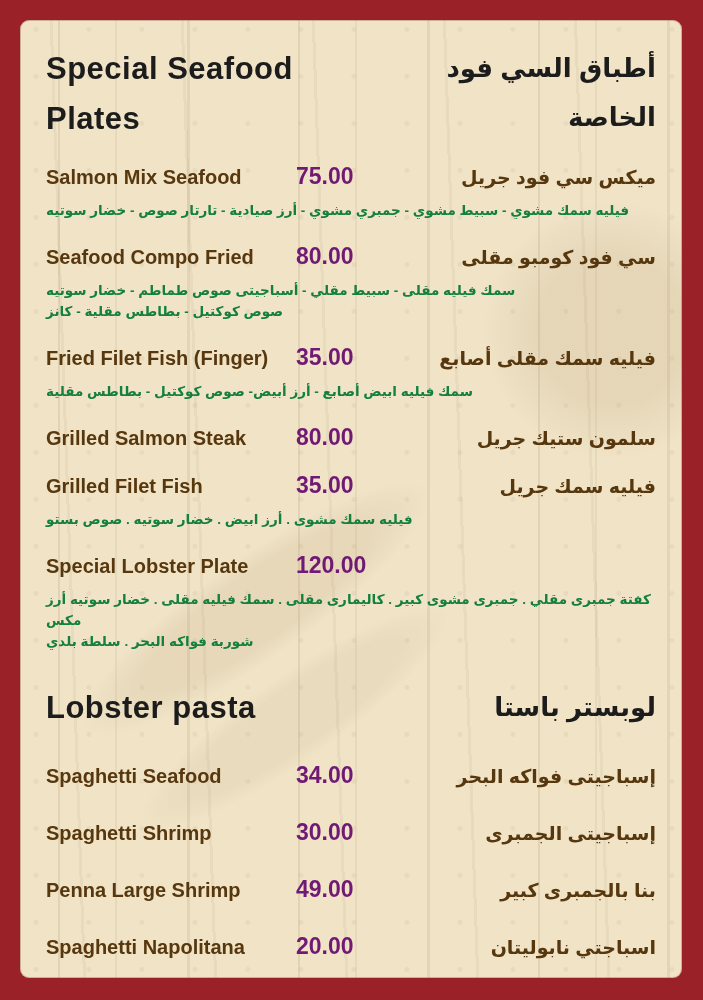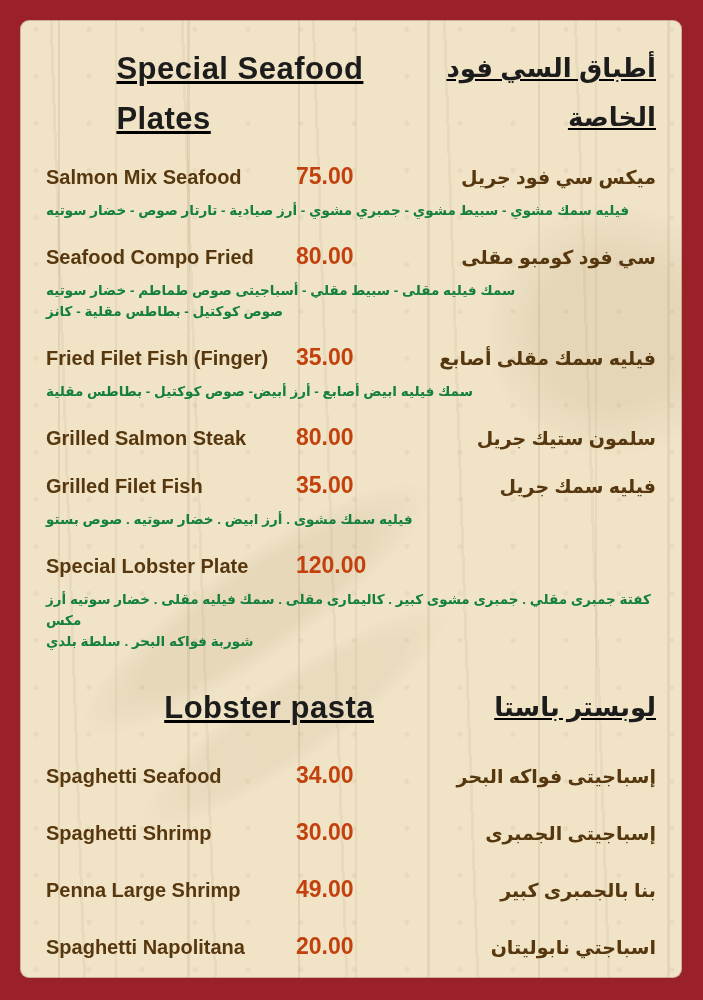--- a/index.html
+++ b/index.html
@@ -56,23 +56,22 @@
       radial-gradient(ellipse 45% 12% at 40% 55%, rgba(150,122,80,0.18) 0 50%, transparent 75%),
       radial-gradient(ellipse 40% 10% at 35% 75%, rgba(150,122,80,0.14) 0 50%, transparent 75%);
     transform: rotate(-35deg);
   }
   .content {
     position: relative;
     padding: 24px 26px 10px 26px;
   }
   .section-header {
     display: flex;
-    justify-content: flex-end;
+    justify-content: space-between;
     align-items: flex-start;
-    text-decoration: underline;
   }
   .section-title-en {
     width: 330px;
     font-size: 31px;
     font-weight: bold;
     color: #1c1c1c;
     line-height: 1.6;
     letter-spacing: 0.5px;
   }
   .section-title-ar {
@@ -94,21 +93,21 @@
     align-items: baseline;
   }
   .item-name-en {
     font-size: 20px;
     font-weight: bold;
     color: #56370e;
   }
   .item-price {
     font-size: 23px;
     font-weight: bold;
-    color: #c2410c;
+    color: #701a75;
     text-align: left;
   }
   .item-name-ar {
     font-size: 19px;
     font-weight: bold;
     color: #56370e;
     direction: rtl;
     text-align: right;
   }
   .item-desc {

